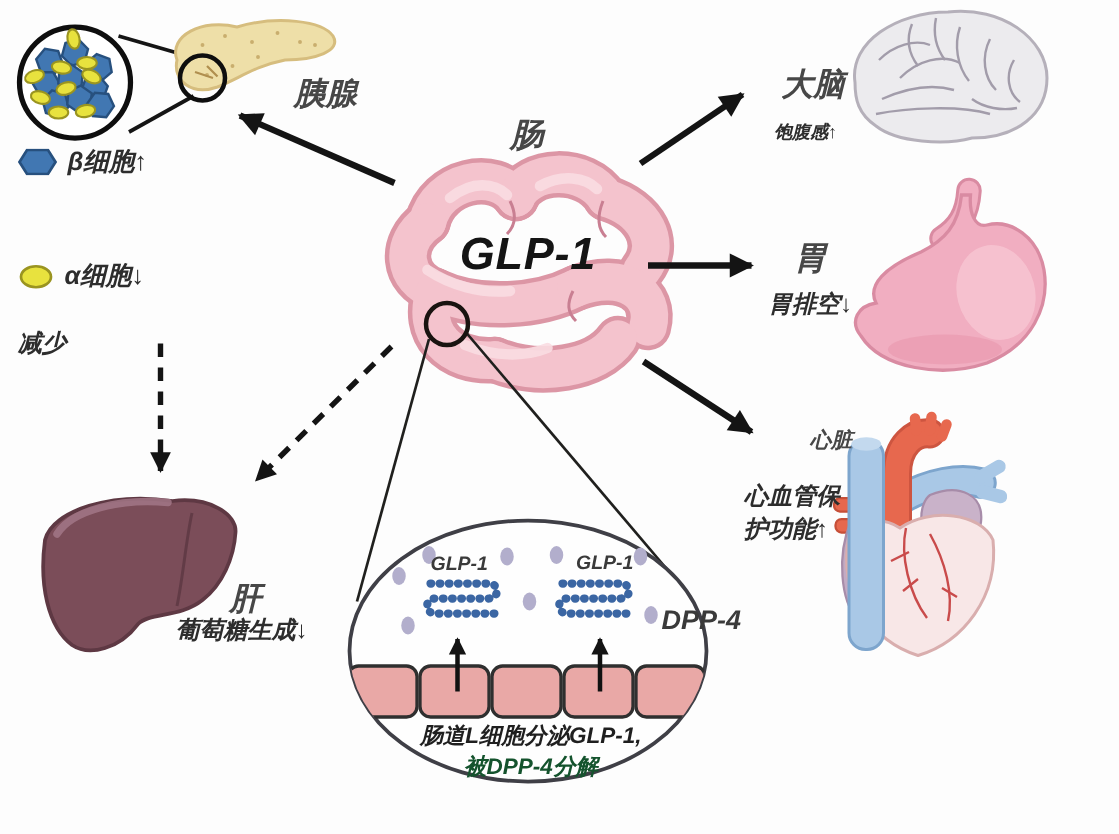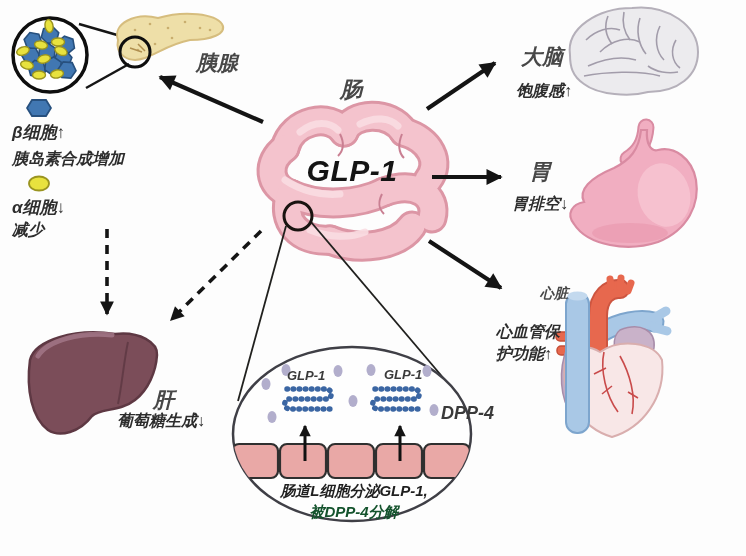--- a/index.html
+++ b/index.html
@@ -2,21 +2,21 @@
 <html><head>
 <meta charset="utf-8">
 <style>
   html,body{margin:0;padding:0;background:#ffffff;}
   #canvas{position:relative;width:746px;height:556px;background:#fdfdfd;overflow:hidden;
           font-family:"Liberation Sans",sans-serif;font-style:italic;}
   #art{position:absolute;left:0;top:0;width:746px;height:556px;}
   .t{position:absolute;font-family:"Liberation Sans",sans-serif;font-weight:bold;
      color:#2d2d2d;white-space:nowrap;line-height:1.1;}
   .organ-label{color:#474747;}
-  .legend-row{position:absolute;display:flex;align-items:center;gap:7px;flex-direction:column;}
+  .legend-row{position:absolute;display:flex;align-items:center;gap:7px;}
   .glp1-main{transform:translate(-50%,-50%);font-weight:800;color:#141414;letter-spacing:.5px;}
   .centered{transform:translateX(-50%);}
 </style>
 </head>
 <body>
 
 <div id="canvas">
 
   <svg id="art" viewBox="0 0 746 556" xmlns="http://www.w3.org/2000/svg">
     <defs>
@@ -202,35 +202,34 @@
   </svg>
 
   <div class="t organ-label" style="left:196px;top:51px;font-size:21px;">胰腺</div>
 
   <div class="legend-row" style="left:12px;top:99px;">
     <svg width="26" height="18">
       <polygon points="6,1 20,1 25,9 20,17 6,17 1,9" fill="#4177b2" stroke="#27507e" stroke-width="1.8"></polygon>
     </svg>
     <span class="t" style="position:static;font-size:17px;">β细胞↑</span>
   </div>
-  <div class="t" style="left:12px;top:150px;font-size:16px;">胰岛素合成增加</div>
 
   <div class="legend-row" style="left:12px;top:175px;text-align:center;">
     <svg width="24" height="17">
       <ellipse cx="12" cy="8.5" rx="10" ry="7" fill="#e8e23e" stroke="#9a9420" stroke-width="1.8"></ellipse>
     </svg>
     <span class="t" style="position:static;font-size:17px;">α细胞↓</span>
   </div>
   <div class="t" style="left:12px;top:221px;font-size:16px;">减少</div>
 
   <div class="t organ-label" style="left:340px;top:78px;font-size:22px;">肠</div>
   <div class="t glp1-main" style="left:352px;top:170px;font-size:30px;">GLP-1</div>
 
   <div class="t organ-label" style="left:521px;top:45px;font-size:21px;">大脑</div>
-  <div class="t" style="left:516px;top:82px;font-size:16px;">饱腹感↑</div>
+  <div class="t" style="left:516px;top:82px;font-size:12px;">饱腹感↑</div>
 
   <div class="t organ-label" style="left:529px;top:160px;font-size:22px;">胃</div>
   <div class="t" style="left:512px;top:195px;font-size:16px;">胃排空↓</div>
 
   <div class="t organ-label" style="left:540px;top:286px;font-size:14px;">心脏</div>
   <div class="t" style="left:496px;top:323px;font-size:16px;">心血管保</div>
   <div class="t" style="left:496px;top:345px;font-size:16px;">护功能↑</div>
 
   <div class="t organ-label" style="left:153px;top:388px;font-size:21px;">肝</div>
   <div class="t" style="left:117px;top:412px;font-size:16px;">葡萄糖生成↓</div>

